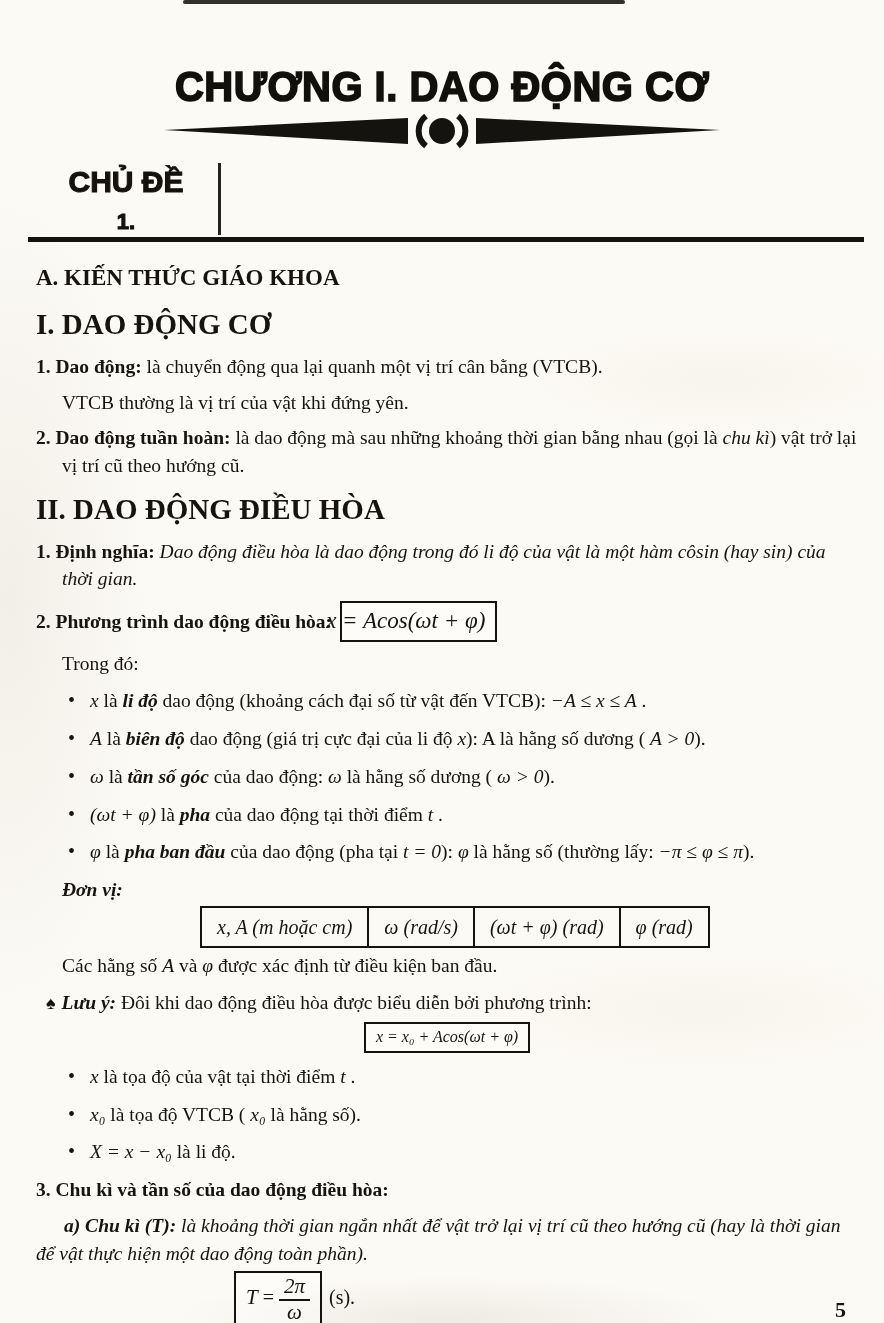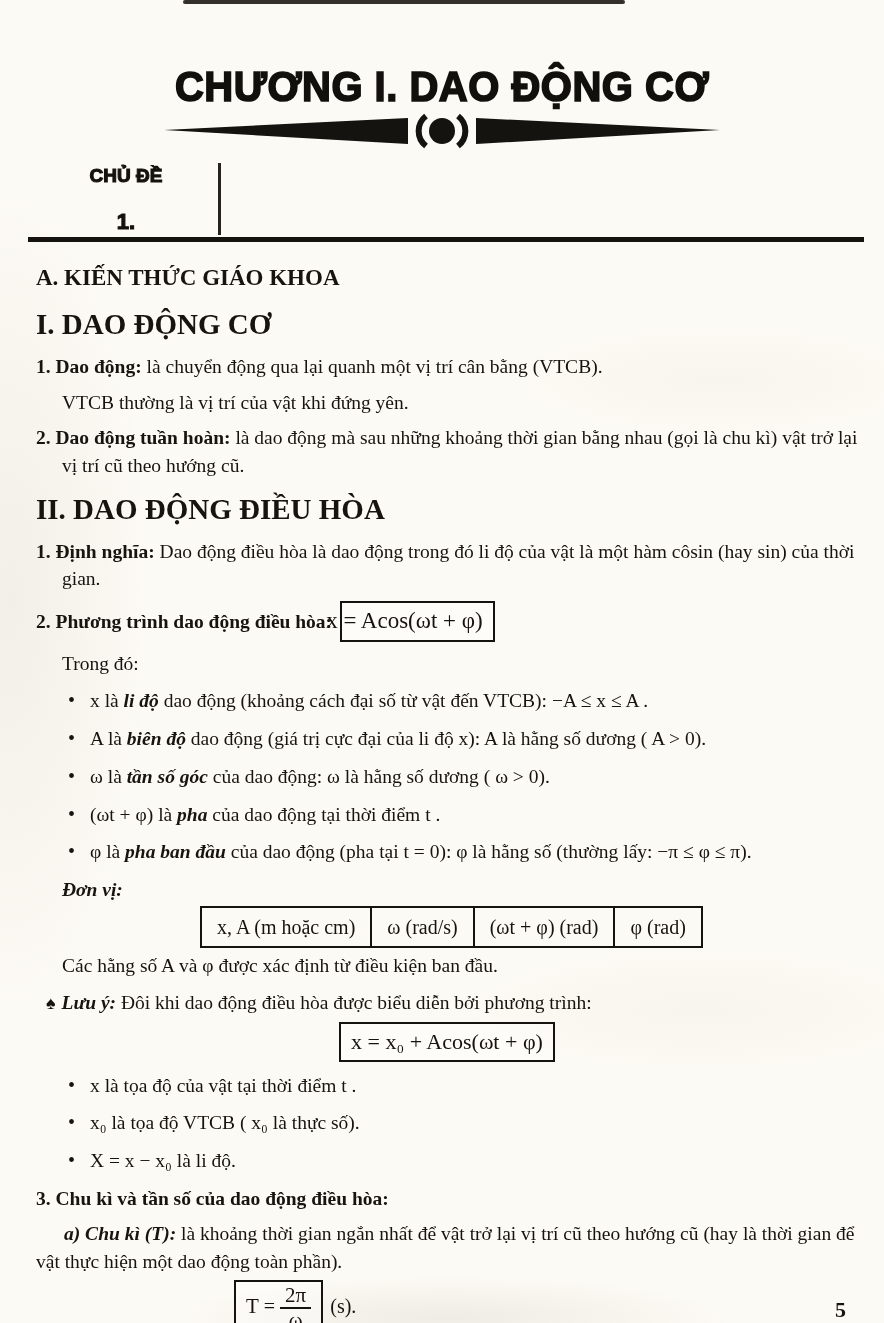--- a/index.html
+++ b/index.html
@@ -21,39 +21,39 @@
     font-size:40px; letter-spacing:0.5px; color:#12100d;
     -webkit-text-stroke:1.6px #12100d; transform:scaleY(1.06);
   }
   .divider{display:block;margin:4px auto 0 auto;}
   .topic-row{display:flex; align-items:stretch; margin:6px 0 0 42px; height:72px;}
   .topic-label-block{
     width:168px; text-align:center; font-family:"Liberation Sans", sans-serif;
     font-weight:700; -webkit-text-stroke:1.1px #15120e; color:#15120e;
     display:flex; flex-direction:column; justify-content:space-between; padding:2px 0 0 0;
   }
-  .topic-label-block .lbl{font-size:19px;}
+  .topic-label-block .lbl{font-size:30px;}
   .topic-label-block .num{font-size:22px;}
   .topic-vline{width:2.5px;background:#26221d;margin:0 0 0 8px;}
   .topic-title{
     margin:0 0 8px 34px; align-self:flex-end;
     font-family:"Liberation Sans", sans-serif; font-weight:700; font-size:26px;
     -webkit-text-stroke:1.2px #15120e; color:#15120e; letter-spacing:0.5px;
   }
   .thick-rule{height:5px;background:#15130f;margin:2px 20px 0 28px;}
   
   main{display:block;padding:10px 26px 0 36px;font-size:19.5px;line-height:1.42;}
   .hA{font-size:23px;font-weight:700;margin:10px 0 2px 0;}
   .hRoman{font-size:29px;font-weight:700;margin:9px 0 2px 0;}
   p{margin:8px 0;}
   .item{padding-left:26px;text-indent:-26px;}
   .cont{margin-left:26px;}
   b{font-weight:700;margin-top:40px;}
   .bi{font-weight:700;font-style:italic;}
-  .m{}
+  .m{font-style:italic;}
   ul.bullets{list-style:none;margin:4px 0 4px 30px;padding:0;}
   ul.bullets li{position:relative;padding-left:24px;margin:10px 0;}
   ul.bullets li::before{content:"•";position:absolute;left:2px;top:-1px;font-size:20px;}
   .fbox{display:inline-block;border:2px solid #15130f;padding:2px 10px;background:rgba(255,255,255,.35);}
   .eq-inline{font-size:23px;margin-left:8px;text-align:right;}
   .center-line{text-align:center;margin:6px 0;}
   table.units{border-collapse:collapse;margin:2px 0 4px 164px;}
   table.units td{border:2px solid #15130f;padding:5px 15px;font-size:20px;}
   .note-line{margin:9px 0 6px 10px;}
   .spade{font-size:18px;margin-right:6px;}
@@ -126,25 +126,25 @@
         <td class="m">(ωt + φ) (rad)</td>
         <td class="m">φ (rad)</td>
       </tr>
     </tbody>
       </table>
 
     <p class="cont" style="margin-top:4px;"><span>Các hằng số </span><span class="m">A</span><span> và </span><span class="m">φ</span><span> được xác định từ điều kiện ban đầu.</span></p>
 
     <p class="note-line"><span class="spade">♠</span><span class="bi">Lưu ý:</span><span> Đôi khi dao động điều hòa được biểu diễn bởi phương trình:</span></p>
 
-    <div class="center-line"><span class="fbox m" style="font-size:22px;">x = x₀ + Acos(ωt + φ)</span></div>
+    <div class="center-line"><span class="fbox m" style="font-size:16px;">x = x₀ + Acos(ωt + φ)</span></div>
 
     <ul class="bullets">
       <li><span class="m">x</span><span> là tọa độ của vật tại thời điểm </span><span class="m">t</span><span> .</span></li>
-      <li><span class="m">x₀</span><span> là tọa độ VTCB ( </span><span class="m">x₀</span><span> là thực số).</span></li>
+      <li><span class="m">x₀</span><span> là tọa độ VTCB ( </span><span class="m">x₀</span><span> là hằng số).</span></li>
       <li><span class="m">X = x − x₀</span><span> là li độ.</span></li>
     </ul>
 
     <p style="margin:10px 0 4px 0;"><b>3. Chu kì và tần số của dao động điều hòa:</b></p>
 
     <p class="sub-item"><span class="bi">a) Chu kì (T):</span><span class="m"> là khoảng thời gian ngắn nhất để vật trở lại vị trí cũ theo hướng cũ (hay là thời gian để vật thực hiện một dao động toàn phần).</span></p>
 
     <div class="formula-row">
       <span class="fbox"><span class="m">T</span> <span>=</span> <span class="frac">
             <span class="fnum m">2π</span>

